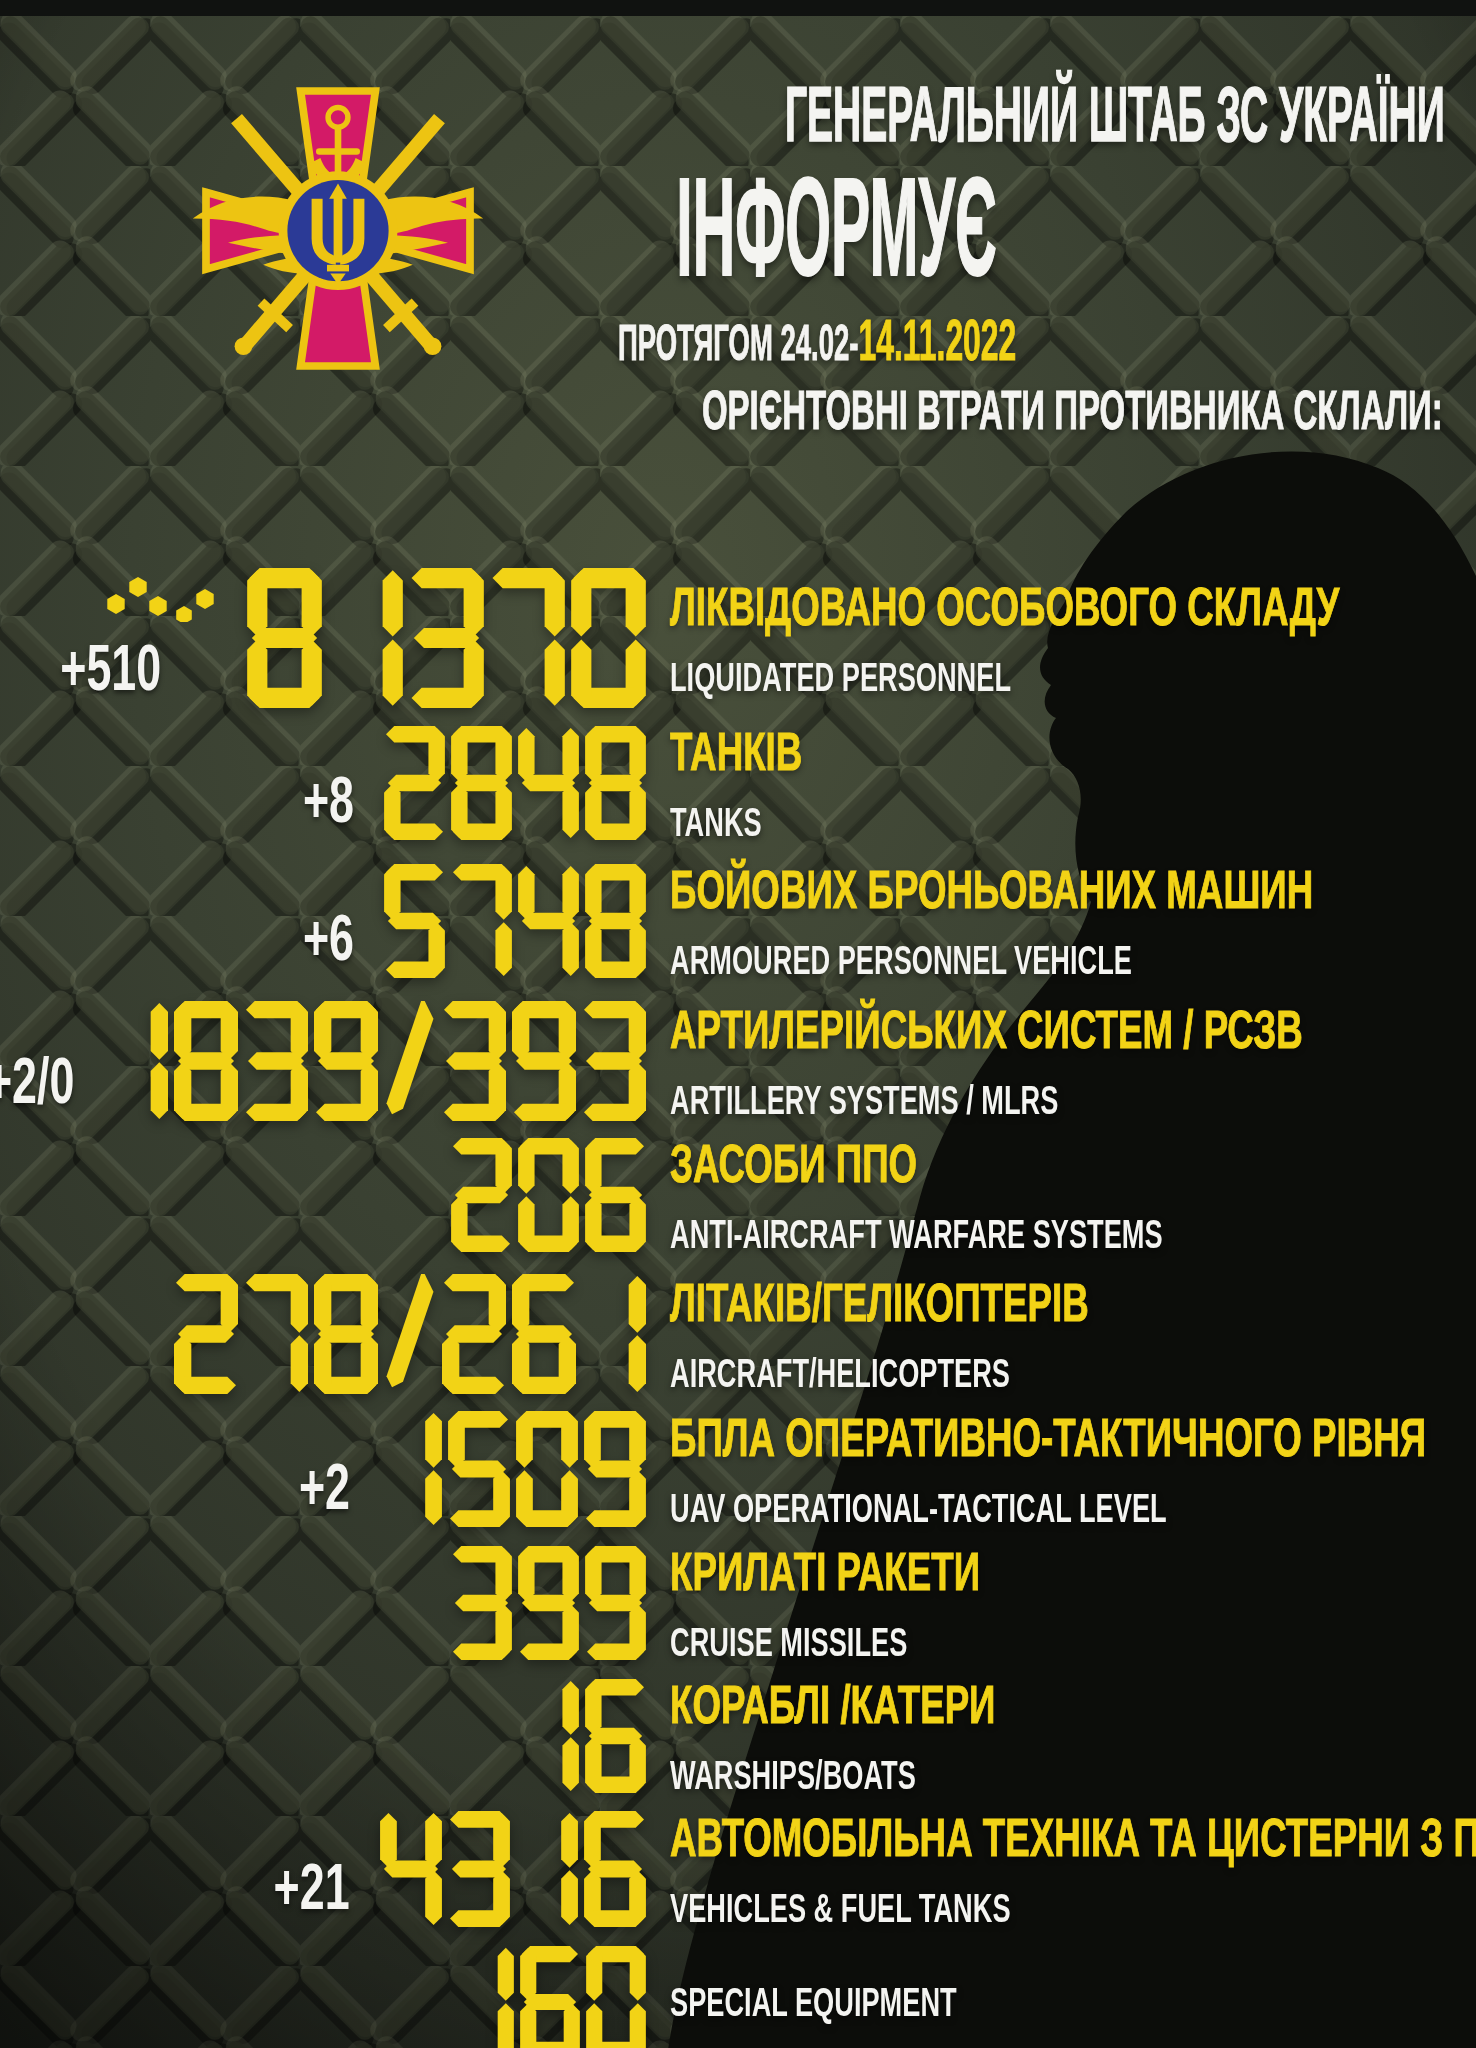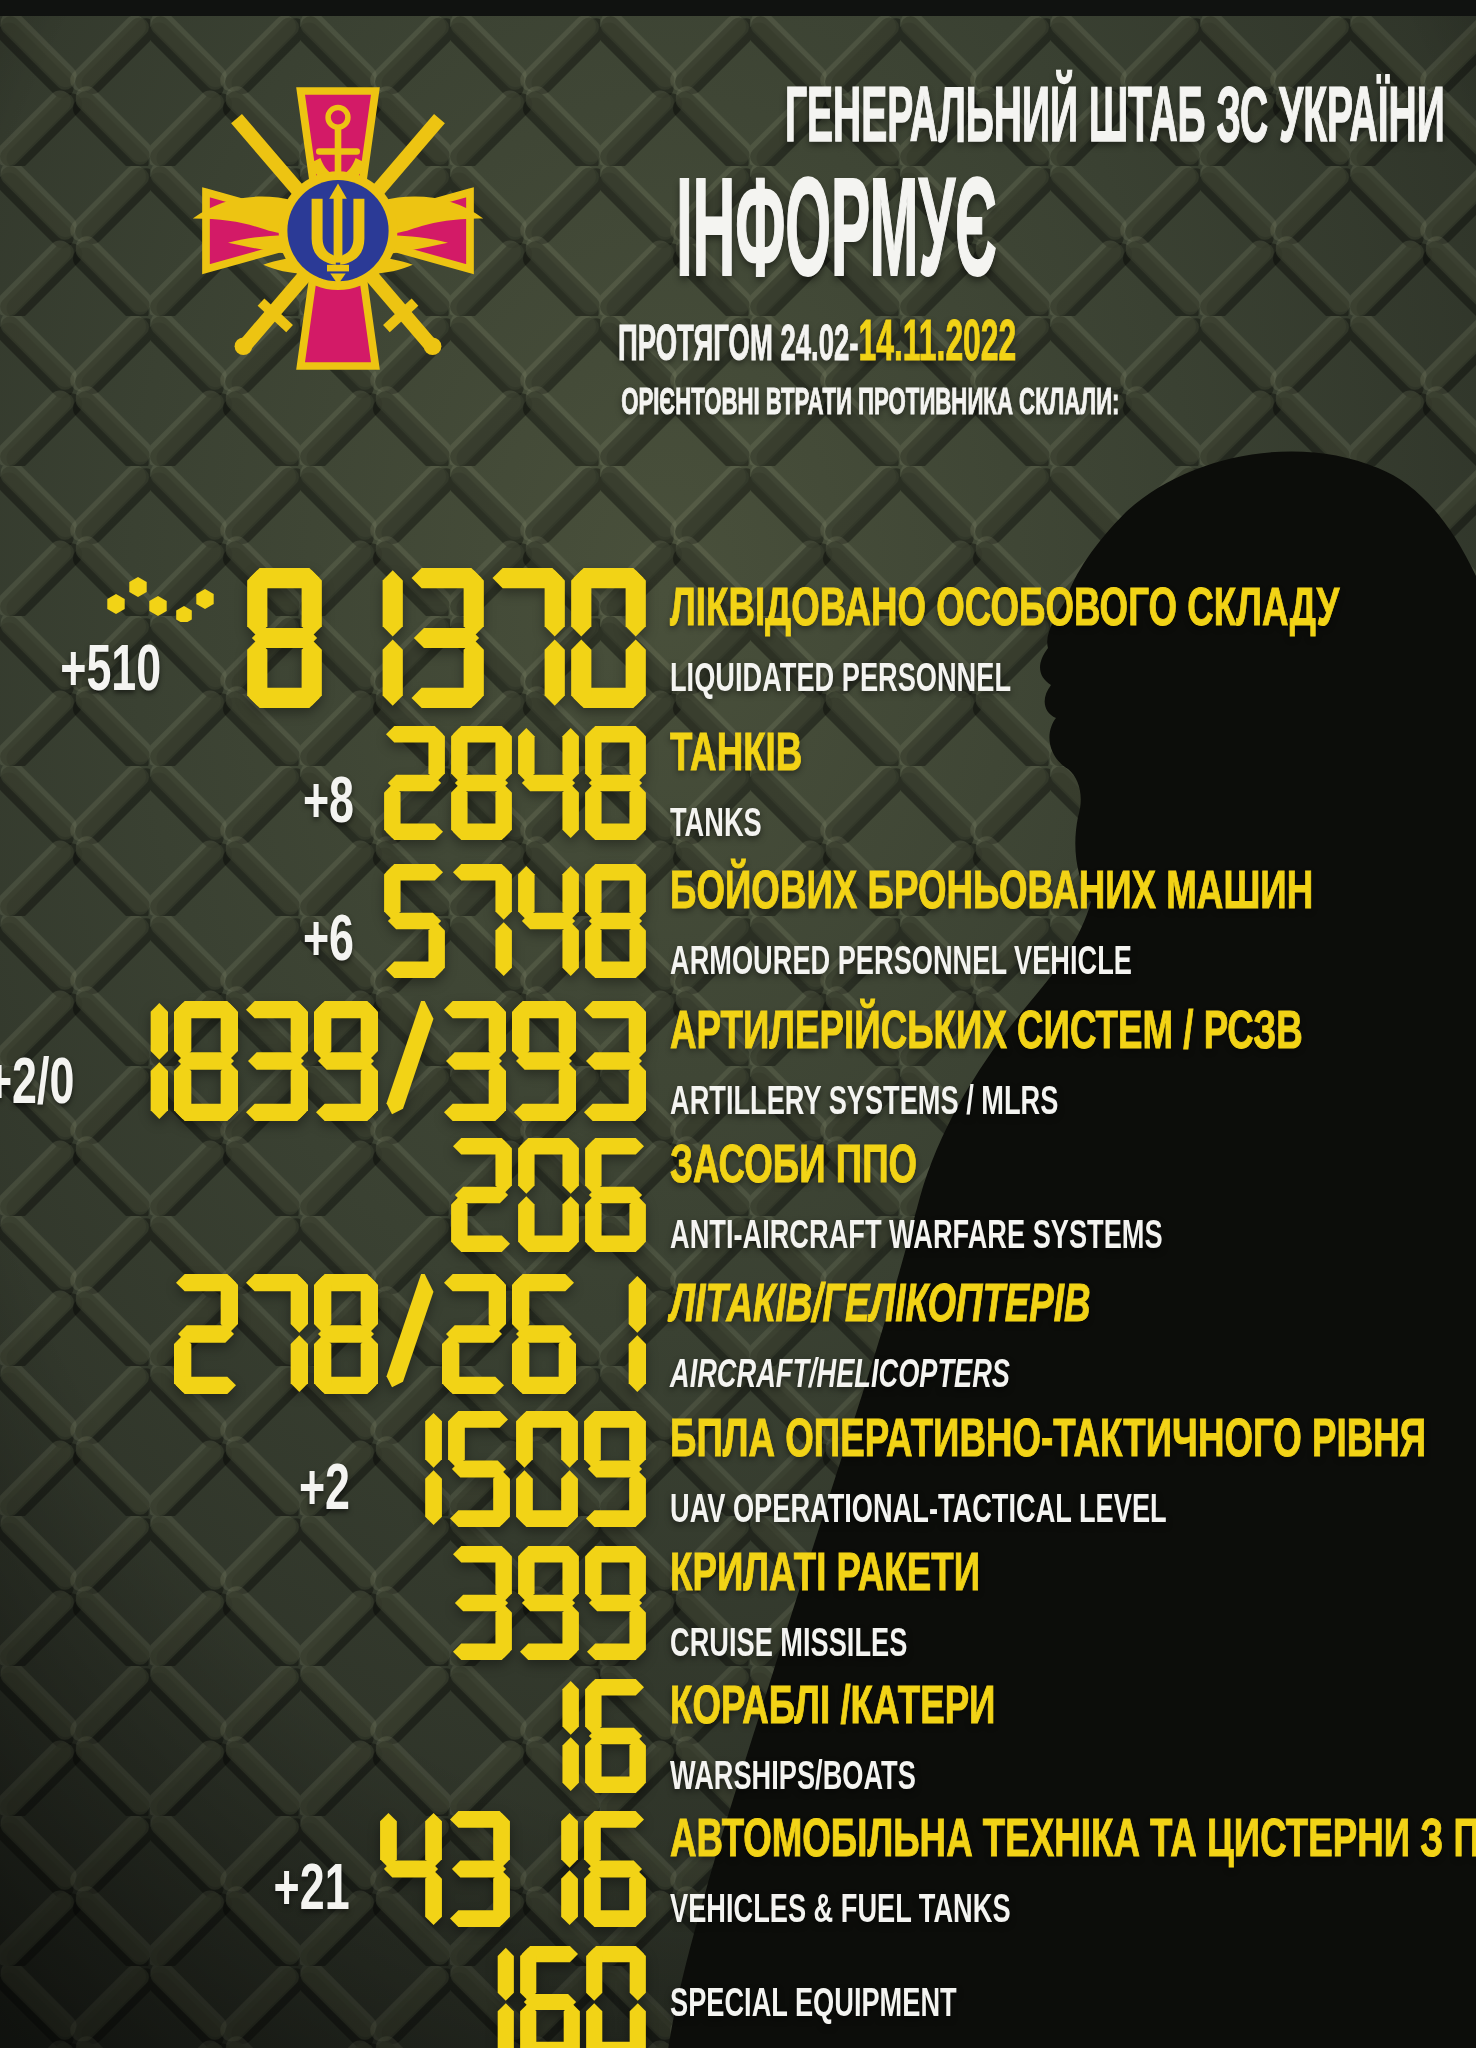--- a/index.html
+++ b/index.html
@@ -21,21 +21,21 @@
   
   #emblem{position:absolute;left:168px;top:42px;z-index:2;}
   #title-block{position:absolute;left:455px;top:58px;width:650px;text-align:center;z-index:2;color:var(--white);}
   .tl1{font-size:78px;line-height:1.05;text-shadow:0 4px 10px rgba(0,0,0,.45);-webkit-text-stroke:1.5px currentColor;}
   .tl1 .condc{transform:scaleX(.50);}
   .tl2{font-size:140px;line-height:.95;margin-top:4px;text-shadow:0 5px 12px rgba(0,0,0,.45);-webkit-text-stroke:2px currentColor;}
   .tl2 .condc{transform:scaleX(.42);}
   .tl3{font-size:50px;line-height:1.0;margin-top:18px;text-shadow:0 3px 8px rgba(0,0,0,.5);-webkit-text-stroke:1px currentColor;}
   .tl3 .condc{transform:scaleX(.55);}
   .tl3 .date{font-size:58px;color:var(--yellow);}
-  .tl4{font-size:37px;line-height:1.0;margin-top:14px;text-shadow:0 3px 8px rgba(0,0,0,.5);-webkit-text-stroke:1px currentColor;}
+  .tl4{font-size:55px;line-height:1.0;margin-top:14px;text-shadow:0 3px 8px rgba(0,0,0,.5);-webkit-text-stroke:1px currentColor;}
   .tl4 .condc{transform:scaleX(.60);}
   
   #stats{position:absolute;left:0;top:0;width:1476px;height:2048px;z-index:3;}
   .row{position:absolute;left:14px;right:4px;display:flex;align-items:center;}
   .numcol{width:632px;display:flex;justify-content:flex-end;align-items:flex-end;flex:none;}
   .digits{display:flex;gap:6px;align-items:flex-end;filter:drop-shadow(0 5px 6px rgba(0,0,0,.35));}
   .plus{color:var(--white);font-size:64px;line-height:1;text-shadow:0 3px 6px rgba(0,0,0,.5);}
   .plus .cond{transform-origin:100% 50%;transform:scaleX(.70);}
   .pluscell{display:flex;flex-direction:column;align-items:flex-end;margin-right:30px;margin-bottom:8px;}
   .labels{margin-left:24px;display:flex;flex-direction:column;justify-content:center;gap:24px;min-width:0;}
@@ -394,21 +394,21 @@
               <polygon points="3,167 16,154 80,154 93,167 80,180 16,180" fill="#f2d316"></polygon>
               <polygon points="83,92 96,105 96,164 83,177 70,164 70,105" fill="#f2d316"></polygon>
             </svg>
           </div>
         </div>
         <div class="labels">
           <div class="uk"><span class="cond">ЗАСОБИ ППО</span></div>
           <div class="en"><span class="cond">ANTI-AIRCRAFT WARFARE SYSTEMS</span></div>
         </div>
       </div>
-      <div class="row" style="top: 1244px; height: 148px; font-style: italic;">
+      <div class="row" style="top: 1244px; height: 148px;">
         <div class="numcol" style="height: 120px;">
           <div class="digits">
             <svg width="64" height="120" viewBox="0 0 96 180">
               <polygon points="3,13 16,0 80,0 93,13 80,26 16,26" fill="#f2d316"></polygon>
               <polygon points="83,3 96,16 96,75 83,88 70,75 70,16" fill="#f2d316"></polygon>
               <polygon points="6,90 19,77 77,77 90,90 77,103 19,103" fill="#f2d316"></polygon>
               <polygon points="13,92 26,105 26,164 13,177 0,164 0,105" fill="#f2d316"></polygon>
               <polygon points="3,167 16,154 80,154 93,167 80,180 16,180" fill="#f2d316"></polygon>
             </svg>
             <svg width="64" height="120" viewBox="0 0 96 180">

